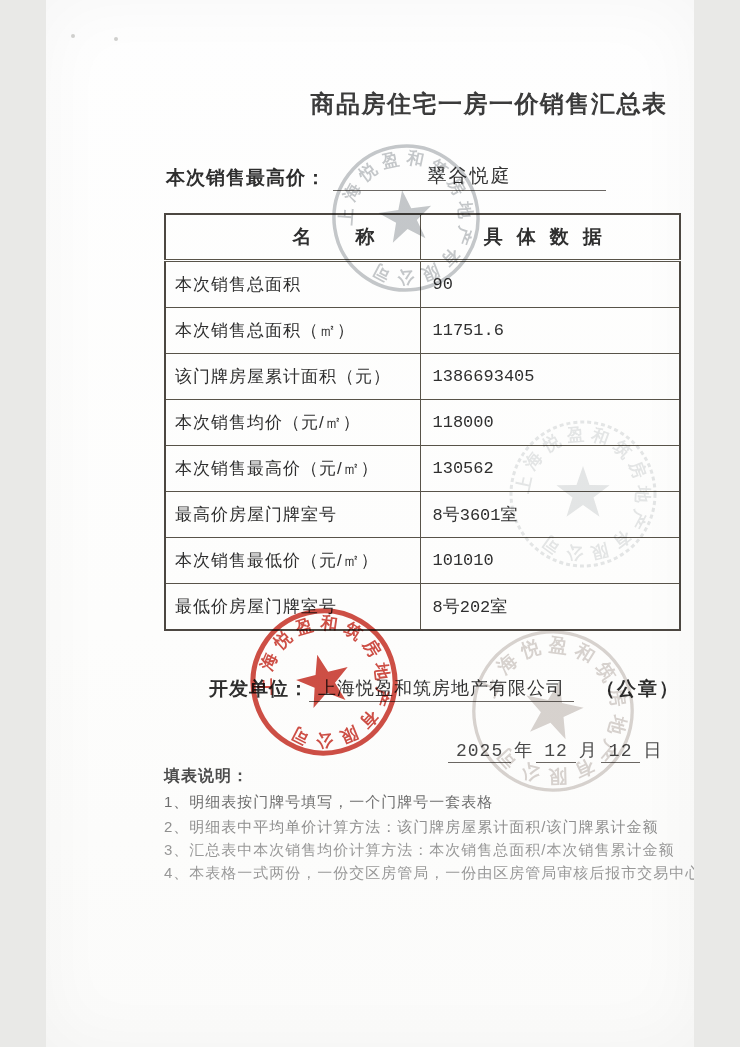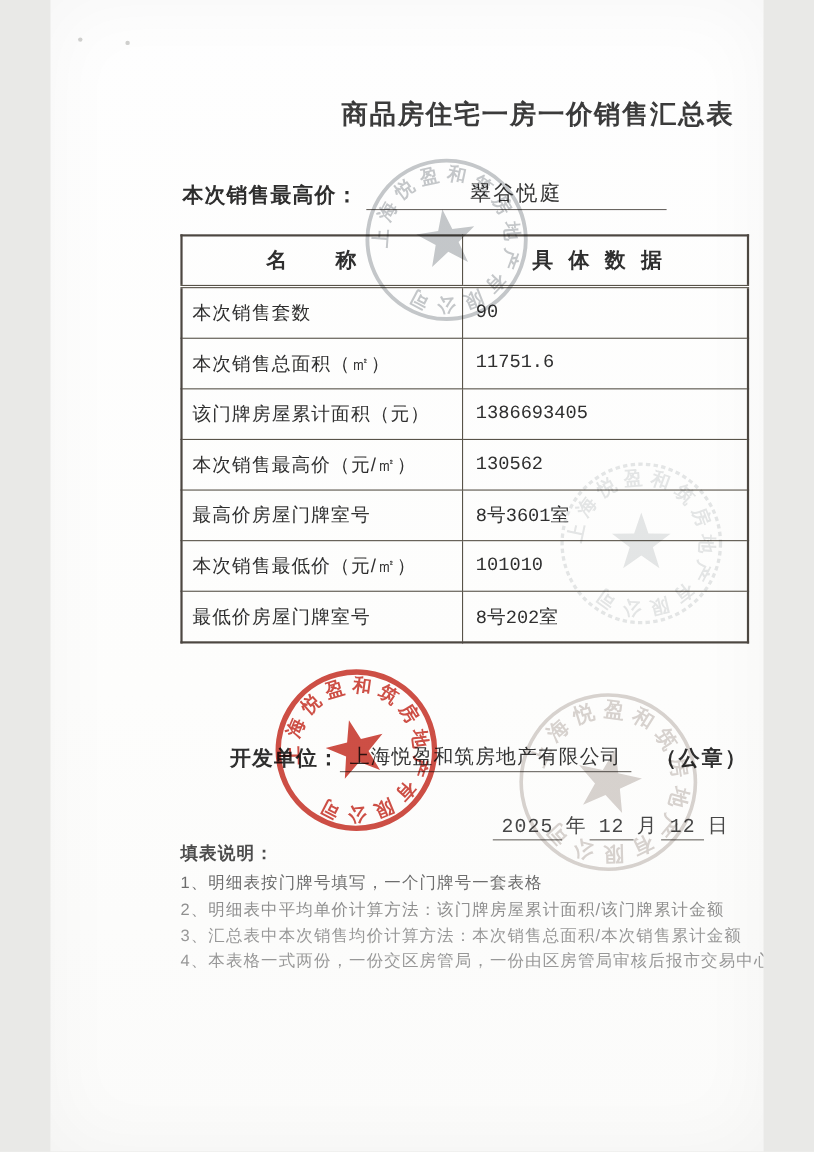--- a/index.html
+++ b/index.html
@@ -32,21 +32,21 @@
   table.summary{
     position:absolute;left:118px;top:213px;width:515px;
     border-collapse:collapse;table-layout:fixed;
     border:2px solid #4c4741;color:#2f2f2f;
   }
   table.summary th,table.summary td{border:1px solid #585349;}
   table.summary thead th{
     height:42px;font-size:19px;font-weight:700;
     border-bottom:3px double #585349;vertical-align:middle;
   }
-  .h-name{text-align:left;padding-left:76px;letter-spacing:44px;}
+  .h-name{text-align:right;padding-left:76px;letter-spacing:44px;}
   .h-data{text-align:center;letter-spacing:14px;}
   table.summary tbody td{height:43px;vertical-align:middle;}
   td.lab{padding-left:9px;font-size:17px;letter-spacing:1px;}
   td.val{padding-left:12px;font-size:17px;font-family:"Liberation Mono","DejaVu Sans Mono",monospace;}
 
   .developer-line{left:163px;top:676px;}
   .developer-underline{width:265px;font-size:18px;letter-spacing:1px;}
   .seal-note{font-size:19px;font-weight:700;color:#2e2e2e;margin-left:22px;letter-spacing:2px;}
 
   .date-line{
@@ -94,30 +94,34 @@
         <col style="width:260px">
       </colgroup>
     <thead>
       <tr>
         <th class="h-name">名称</th>
         <th class="h-data">具体数据</th>
       </tr>
     </thead>
     <tbody>
       <tr>
-        <td class="lab">本次销售套数</td>
+        <td class="lab">本次销售总面积</td>
         <td class="val">90</td>
       </tr>
       <tr>
         <td class="lab">本次销售总面积（㎡）</td>
         <td class="val">11751.6</td>
       </tr>
       <tr>
         <td class="lab">该门牌房屋累计面积（元）</td>
         <td class="val">1386693405</td>
+      </tr>
+      <tr>
+        <td class="lab">本次销售均价（元/㎡）</td>
+        <td class="val">118000</td>
       </tr>
       <tr>
         <td class="lab">本次销售最高价（元/㎡）</td>
         <td class="val">130562</td>
       </tr>
       <tr>
         <td class="lab">最高价房屋门牌室号</td>
         <td class="val">8号3601室</td>
       </tr>
       <tr>

